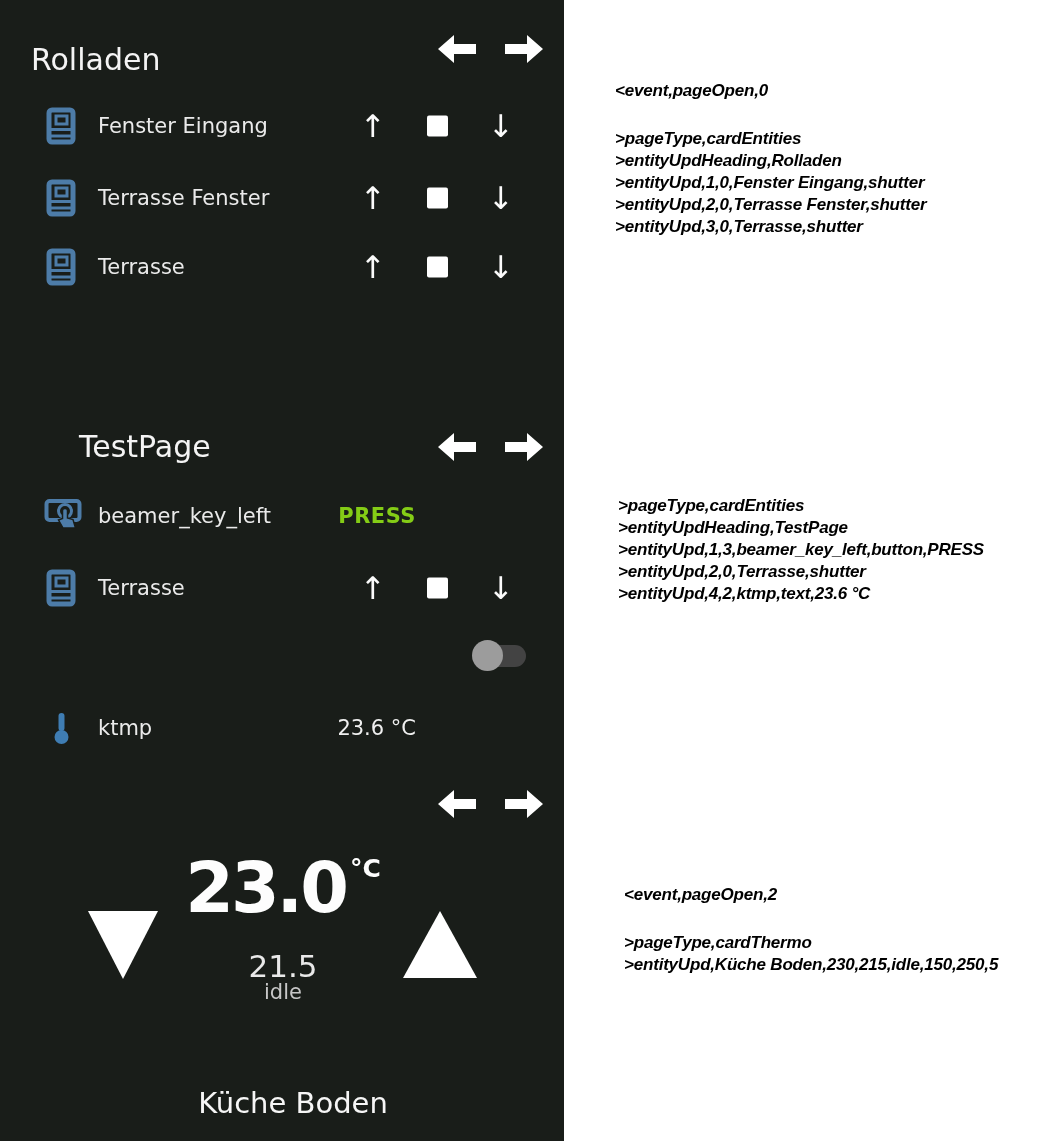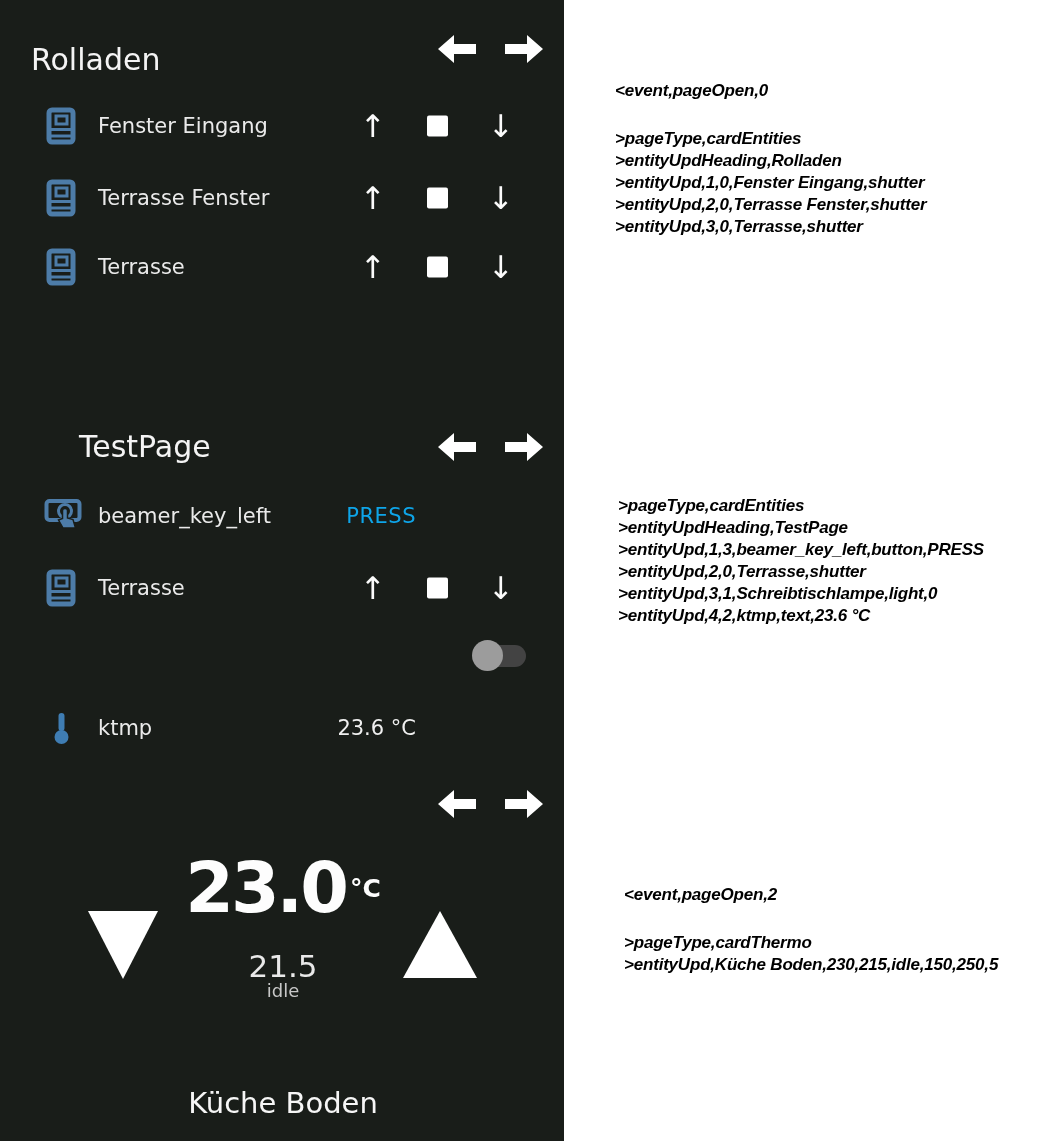--- a/index.html
+++ b/index.html
@@ -13,33 +13,33 @@
   .nav-arrow svg{display:block;}
   .row{position:absolute;left:1px;width:452px;height:52px;}
   .row .icon{position:absolute;left:45px;top:50%;transform:translateY(-50%);}
   .row .icon svg{display:block;}
   .row .label{position:absolute;left:97px;top:50%;transform:translateY(-50%);font-size:21px;color:#eaeaea;white-space:nowrap;}
   .ctl{position:absolute;top:50%;transform:translateY(-50%);text-align:center;color:#fbfbfb;}
   .ctl.up{left:352px;width:40px;font-size:31px;}
   .ctl.down{left:480px;width:40px;font-size:31px;}
   .stop{position:absolute;left:426px;top:50%;transform:translateY(-50%);width:21px;height:21px;background:#ffffff;border-radius:2px;}
   .value{position:absolute;right:37px;top:50%;transform:translateY(-50%);font-size:21px;color:#efefef;white-space:nowrap;}
-  .value.press{color:#0ea5e9;font-weight:normal;letter-spacing:0.5px;}
+  .value.press{color:#84cc16;font-weight:bold;letter-spacing:0.5px;}
   .toggle{position:absolute;left:472px;top:640px;width:56px;height:31px;cursor:pointer;}
   .toggle .track{position:absolute;left:2px;top:5px;width:52px;height:22px;border-radius:11px;background:#434343;}
   .toggle .knob{position:absolute;left:0;top:0;width:31px;height:31px;border-radius:50%;background:#9c9c9c;}
-  .temp-row{position:absolute;left:143px;top:856px;width:280px;display:flex;justify-content:center;align-items:center;color:#fdfdfd;}
+  .temp-row{position:absolute;left:143px;top:856px;width:280px;display:flex;justify-content:center;align-items:flex-start;color:#fdfdfd;}
   .temp-big{font-size:70px;line-height:64px;font-weight:bold;letter-spacing:-3px;}
   .temp-unit{font-size:25px;font-weight:bold;line-height:25px;margin-left:4px;margin-top:0px;}
   .tri{position:absolute;}
   .tri svg{display:block;}
   .thermo-center{position:absolute;left:0;width:566px;text-align:center;white-space:nowrap;}
   .target-temp{top:948px;font-size:31px;color:#e9e9e9;}
-  .thermo-state{top:980px;font-size:18px;color:#c7c7c7;}
-  .thermo-title{top:1086px;font-size:29px;color:#f6f6f6;}
+  .thermo-state{top:980px;font-size:21px;color:#c7c7c7;}
+  .thermo-title{top:1086px;font-size:29px;color:#f6f6f6;padding-left:10px;}
   .note{position:absolute;font-family:"Liberation Sans",sans-serif;font-weight:700;font-size:17px;color:#000;letter-spacing:-0.2px;font-style:italic;}
   .note .line{height:22px;line-height:22px;white-space:pre;}
   .note .spacer{height:26px;}
 </style>
 </head>
 <body>
 
 <div class="panel">
 
   <div class="card-heading" style="top:42px;">Rolladen</div>
@@ -196,21 +196,20 @@
   <div class="line">&gt;entityUpd,2,0,Terrasse Fenster,shutter</div>
   <div class="line">&gt;entityUpd,3,0,Terrasse,shutter</div>
 </div>
 
 <div class="note" style="left:618px;top:469px;">
   <div class="spacer"></div>
   <div class="line">&gt;pageType,cardEntities</div>
   <div class="line">&gt;entityUpdHeading,TestPage</div>
   <div class="line">&gt;entityUpd,1,3,beamer_key_left,button,PRESS</div>
   <div class="line">&gt;entityUpd,2,0,Terrasse,shutter</div>
-  <div class="line">&gt;entityUpd,3,1,Schreibtischlampe,light,0</div>
   <div class="line">&gt;entityUpd,4,2,ktmp,text,23.6 °C</div>
 </div>
 
 <div class="note" style="left:618px;top:884px;margin-left:6px;">
   <div class="line">&lt;event,pageOpen,2</div>
   <div class="spacer"></div>
   <div class="line">&gt;pageType,cardThermo</div>
   <div class="line">&gt;entityUpd,Küche Boden,230,215,idle,150,250,5</div>
 </div>
 

